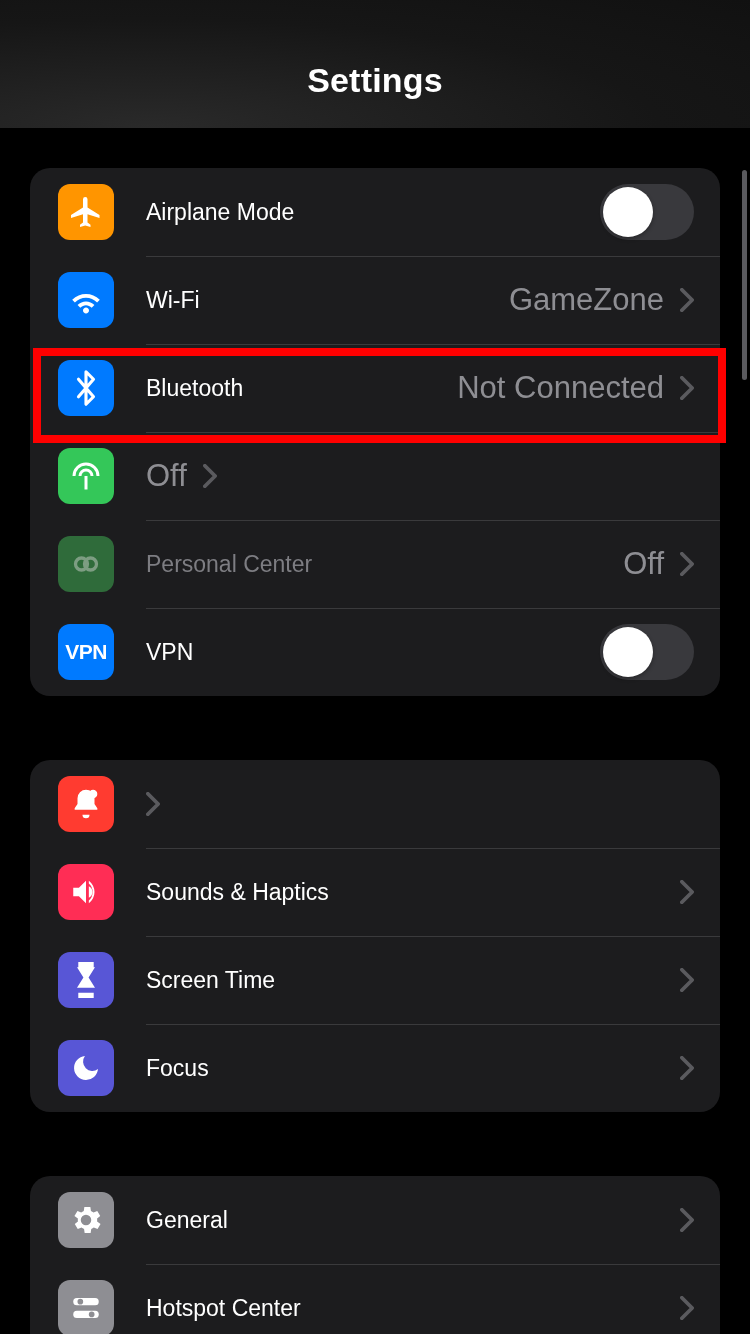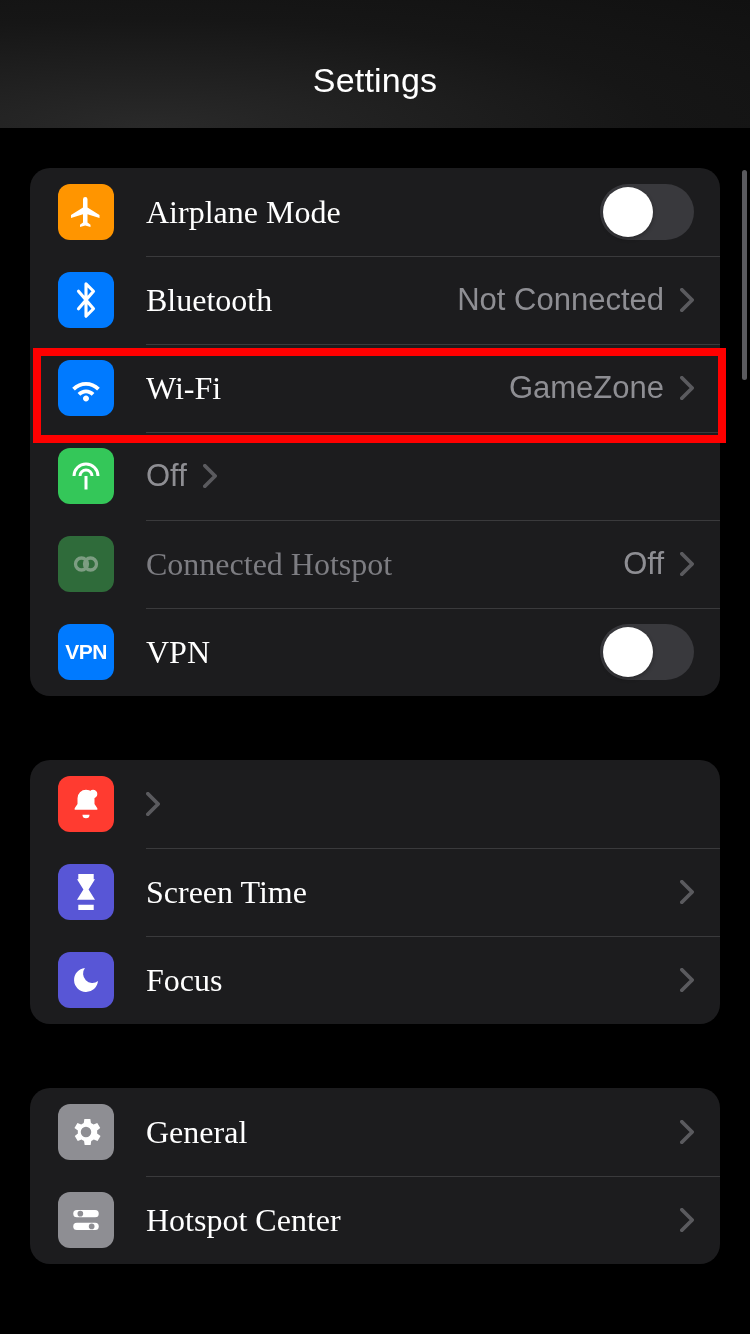--- a/index.html
+++ b/index.html
@@ -15,21 +15,21 @@
     height: 128px;
     background: radial-gradient(ellipse at 20% 100%, #2a2a2a 0%, #161616 60%, #111 100%);
     display: flex;
     align-items: flex-end;
     justify-content: center;
     padding-bottom: 28px;
   }
   .header-title {
     color: #fff;
     font-size: 34px;
-    font-weight: 400;
+    font-weight: 700;
     letter-spacing: 0.2px;
   }
   .content {
     padding: 40px 30px 0 30px;
   }
   .group {
     background: #1c1c1e;
     border-radius: 20px;
     overflow: hidden;
     margin-bottom: 64px;
@@ -55,25 +55,24 @@
     height: 56px;
     border-radius: 12px;
     flex: 0 0 56px;
     display: flex;
     align-items: center;
     justify-content: center;
     margin-right: 32px;
   }
   .label {
     color: #fff;
-    font-size: 32px;
+    font-size: 23px;
     font-weight: 400;
     flex: 1;
     white-space: nowrap;
-    font-family: Liberation Serif, serif;
   }
   .label.dim { color: #7d7d82; }
   .value {
     color: #8e8e93;
     font-size: 31px;
     font-weight: 400;
     margin-right: 16px;
     white-space: nowrap;
   }
   .chevron {
@@ -144,41 +143,41 @@
           </svg>
       </div>
       <div class="label">Airplane Mode</div>
       <div class="toggle">
           <div class="toggle-knob"></div>
         </div>
     </div>
 
     <div class="row">
       <div class="icon-box bg-blue">
+        <svg width="36" height="36" viewBox="0 0 24 24" fill="#fff">
+            <path d="M12 21c1.1 0 2-.9 2-2s-.9-2-2-2-2 .9-2 2 .9 2 2 2zm-5.6-5.6l1.8 1.8C9.3 16.1 10.6 15.5 12 15.5s2.7.6 3.8 1.7l1.8-1.8C16 13.8 14.1 13 12 13s-4 .8-5.6 2.4zM2.8 11.8l1.8 1.8C6.6 11.6 9.2 10.5 12 10.5s5.4 1.1 7.4 3.1l1.8-1.8C18.6 9.2 15.4 8 12 8s-6.6 1.2-9.2 3.8z"></path>
+          </svg>
+      </div>
+      <div class="label">Wi-Fi</div>
+      <div class="value">GameZone</div>
+      <div class="chevron">
+          <svg width="14" height="24" viewBox="0 0 8 14">
+            <path d="M1 1l6 6-6 6" stroke="#5a5a5e" stroke-width="2.2" fill="none" stroke-linecap="round" stroke-linejoin="round"></path>
+          </svg>
+        </div>
+    </div>
+
+    <div class="row">
+      <div class="icon-box bg-blue">
         <svg width="32" height="40" viewBox="0 0 24 32" fill="none" stroke="#fff" stroke-width="2.5" stroke-linejoin="round" stroke-linecap="round">
             <path d="M6 9l12 14-6 6V3l6 6L6 23"></path>
           </svg>
       </div>
       <div class="label">Bluetooth</div>
       <div class="value">Not Connected</div>
-      <div class="chevron">
-          <svg width="14" height="24" viewBox="0 0 8 14">
-            <path d="M1 1l6 6-6 6" stroke="#5a5a5e" stroke-width="2.2" fill="none" stroke-linecap="round" stroke-linejoin="round"></path>
-          </svg>
-        </div>
-    </div>
-
-    <div class="row">
-      <div class="icon-box bg-blue">
-        <svg width="36" height="36" viewBox="0 0 24 24" fill="#fff">
-            <path d="M12 21c1.1 0 2-.9 2-2s-.9-2-2-2-2 .9-2 2 .9 2 2 2zm-5.6-5.6l1.8 1.8C9.3 16.1 10.6 15.5 12 15.5s2.7.6 3.8 1.7l1.8-1.8C16 13.8 14.1 13 12 13s-4 .8-5.6 2.4zM2.8 11.8l1.8 1.8C6.6 11.6 9.2 10.5 12 10.5s5.4 1.1 7.4 3.1l1.8-1.8C18.6 9.2 15.4 8 12 8s-6.6 1.2-9.2 3.8z"></path>
-          </svg>
-      </div>
-      <div class="label">Wi-Fi</div>
-      <div class="value">GameZone</div>
       <div class="chevron">
           <svg width="14" height="24" viewBox="0 0 8 14">
             <path d="M1 1l6 6-6 6" stroke="#5a5a5e" stroke-width="2.2" fill="none" stroke-linecap="round" stroke-linejoin="round"></path>
           </svg>
         </div>
     </div>
 
     <div class="row">
       <div class="icon-box bg-green">
         <svg width="36" height="36" viewBox="0 0 24 24" fill="#fff">
@@ -193,21 +192,21 @@
         </div>
     </div>
 
     <div class="row">
       <div class="icon-box bg-dgreen">
         <svg width="36" height="36" viewBox="0 0 24 24" fill="none" stroke="#7d9d82" stroke-width="2.2">
             <circle cx="9" cy="12" r="4"></circle>
             <circle cx="15" cy="12" r="4"></circle>
           </svg>
       </div>
-      <div class="label dim">Connected Hotspot</div>
+      <div class="label dim">Personal Center</div>
       <div class="value">Off</div>
       <div class="chevron">
           <svg width="14" height="24" viewBox="0 0 8 14">
             <path d="M1 1l6 6-6 6" stroke="#5a5a5e" stroke-width="2.2" fill="none" stroke-linecap="round" stroke-linejoin="round"></path>
           </svg>
         </div>
     </div>
 
     <div class="row">
       <div class="icon-box bg-blue">
@@ -230,20 +229,33 @@
             <circle cx="17" cy="5" r="3" fill="#fff"></circle>
           </svg>
       </div>
       <div class="chevron">
           <svg width="14" height="24" viewBox="0 0 8 14">
             <path d="M1 1l6 6-6 6" stroke="#5a5a5e" stroke-width="2.2" fill="none" stroke-linecap="round" stroke-linejoin="round"></path>
           </svg>
         </div>
     </div>
 
+    <div class="row">
+      <div class="icon-box bg-pink">
+        <svg width="34" height="34" viewBox="0 0 24 24" fill="#fff">
+            <path d="M3 9v6h4l5 5V4L7 9H3zm13.5 3a4.5 4.5 0 0 0-2.5-4v8a4.5 4.5 0 0 0 2.5-4zm-2.5-8v2a8 8 0 0 1 0 12v2a10 10 0 0 0 0-16z"></path>
+          </svg>
+      </div>
+      <div class="label">Sounds &amp; Haptics</div>
+      <div class="chevron">
+          <svg width="14" height="24" viewBox="0 0 8 14">
+            <path d="M1 1l6 6-6 6" stroke="#5a5a5e" stroke-width="2.2" fill="none" stroke-linecap="round" stroke-linejoin="round"></path>
+          </svg>
+        </div>
+    </div>
 
     <div class="row">
       <div class="icon-box bg-indigo">
         <svg width="30" height="36" viewBox="0 0 20 28" fill="#fff">
             <path d="M4 0h12v4H4zM4 24h12v4H4zM3 4h14l-5 8 5 8H3l5-8z"></path>
           </svg>
       </div>
       <div class="label">Screen Time</div>
       <div class="chevron">
           <svg width="14" height="24" viewBox="0 0 8 14">

